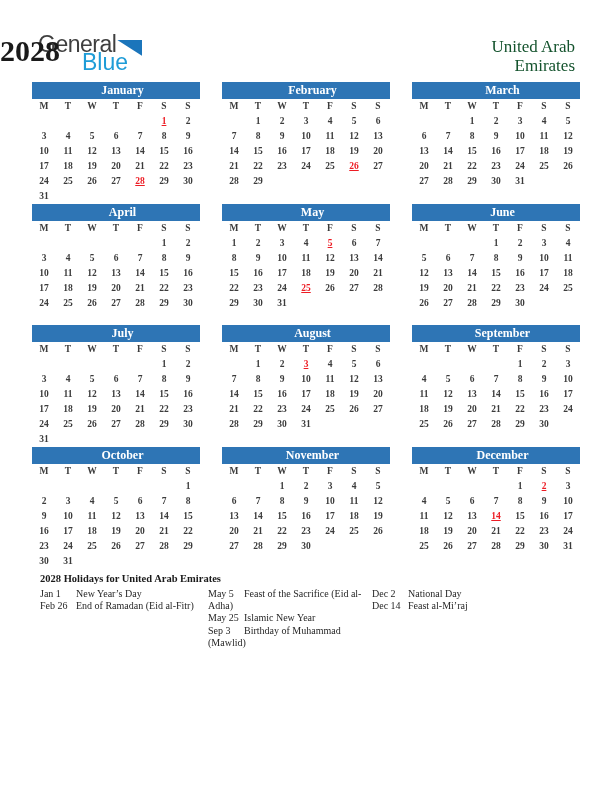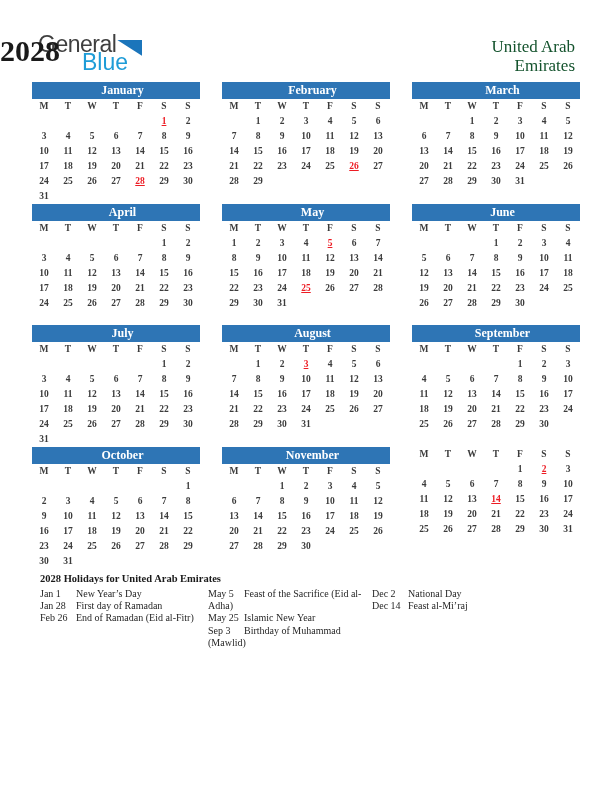--- a/index.html
+++ b/index.html
@@ -550,20 +550,21 @@
           <div class="cell">24</div>
           <div class="cell">25</div>
           <div class="cell">26</div>
           <div class="cell">27</div>
           <div class="cell">28</div>
           <div class="cell">29</div>
           <div class="cell">30</div>
         </div>
       </div>
       <div class="month">
+        <div class="month-bar">December</div>
         <div class="month-grid">
           <div class="cell weekday">M</div>
           <div class="cell weekday">T</div>
           <div class="cell weekday">W</div>
           <div class="cell weekday">T</div>
           <div class="cell weekday">F</div>
           <div class="cell weekday">S</div>
           <div class="cell weekday">S</div>
           <div class="cell blank"></div>
           <div class="cell blank"></div>
@@ -602,21 +603,20 @@
           <div class="cell">31</div>
         </div>
       </div>
     </div>
 
   <div class="holidays-title">2028 Holidays for United Arab Emirates</div>
 
   <div id="holiday-cols">
       <div class="holiday-col col-0">
         <div class="holiday-entry"><span class="holiday-date">Jan 1</span><span class="holiday-name">New Year’s Day</span></div>
-        <div class="holiday-entry"><span class="holiday-date">Jan 28</span><span class="holiday-name">First day of Ramadan</span></div>
         <div class="holiday-entry"><span class="holiday-date">Feb 26</span><span class="holiday-name">End of Ramadan (Eid al-Fitr)</span></div>
       </div>
       <div class="holiday-col col-1">
         <div class="holiday-entry"><span class="holiday-date">May 5</span><span class="holiday-name">Feast of the Sacrifice (Eid al-Adha)</span></div>
         <div class="holiday-entry"><span class="holiday-date">May 25</span><span class="holiday-name">Islamic New Year</span></div>
         <div class="holiday-entry"><span class="holiday-date">Sep 3</span><span class="holiday-name">Birthday of Muhammad (Mawlid)</span></div>
       </div>
       <div class="holiday-col col-2">
         <div class="holiday-entry"><span class="holiday-date">Dec 2</span><span class="holiday-name">National Day</span></div>
         <div class="holiday-entry"><span class="holiday-date">Dec 14</span><span class="holiday-name">Feast al-Mi’raj</span></div>

